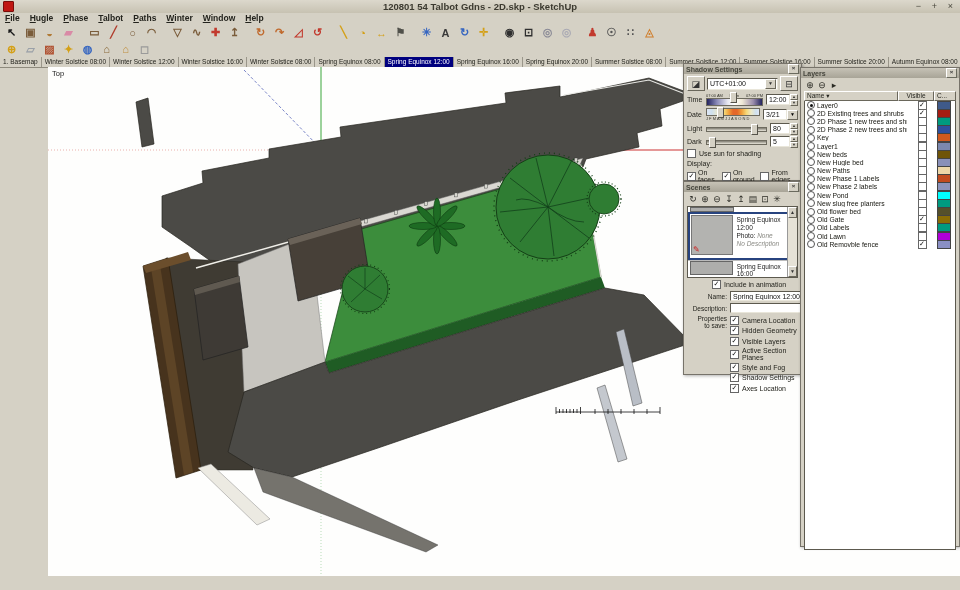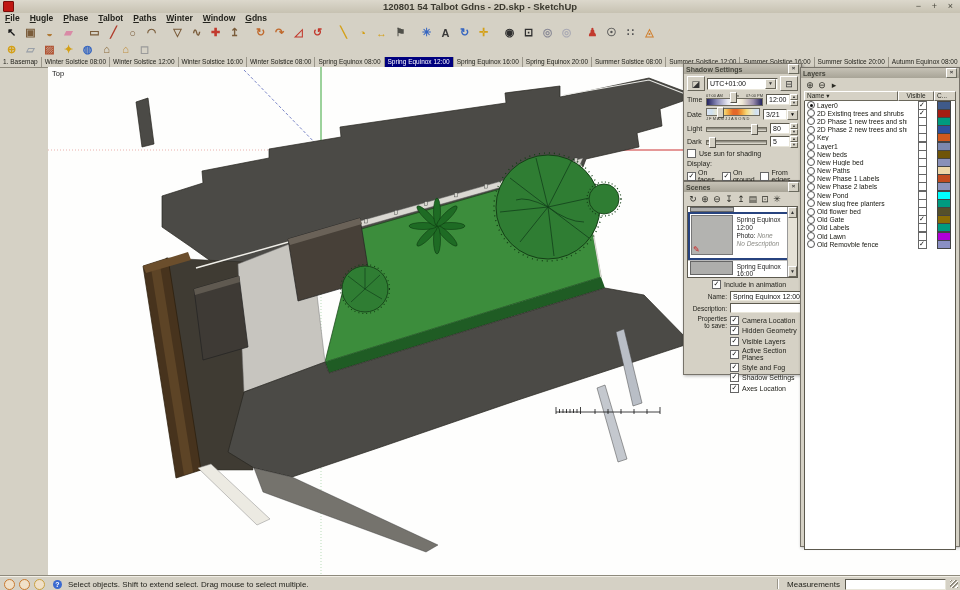--- a/index.html
+++ b/index.html
@@ -137,21 +137,21 @@
   </div>
 
   <div id="menubar">
       <div class="menu">File</div>
       <div class="menu">Hugle</div>
       <div class="menu">Phase</div>
       <div class="menu">Talbot</div>
       <div class="menu">Paths</div>
       <div class="menu">Winter</div>
       <div class="menu">Window</div>
-      <div class="menu">Gdns</div>
+      <div class="menu">Help</div>
     </div>
 
   <div id="tb1" class="toolbar">
       <span class="tbtn" style="color: rgb(26, 26, 26);">↖</span>
       <span class="tbtn" style="color: rgb(122, 92, 58);">▣</span>
       <span class="tbtn" style="color: rgb(176, 122, 53);">◒</span>
       <span class="tbtn" style="color: rgb(217, 138, 166);">▰</span>
       <span class="tgap"></span>
       <span class="tbtn" style="color: rgb(122, 92, 58);">▭</span>
       <span class="tbtn" style="color: rgb(176, 58, 42);">╱</span>
@@ -628,25 +628,14 @@
           <span class="rad"></span>
           <span class="lname">Old Removble fence</span>
           <span class="lvis">
             <span class="cb">✓</span>
           </span>
           <span class="lsw" style="background: rgb(138, 143, 196);"></span>
         </div>
       </div>
   </div>
 
-  <div id="statusbar">
-    <div class="stico"></div>
-    <div class="stico"></div>
-    <div class="stico" style="border-color:#c8a040;"></div>
-    <div id="st-help">?</div>
-    <div id="st-msg">Select objects. Shift to extend select. Drag mouse to select multiple.</div>
-    <div id="st-div"></div>
-    <div id="st-meas-label">Measurements</div>
-    <input id="st-meas" class="fld" value="" style="">
-    <div id="st-grip"></div>
-  </div>
 
 </div>
 
 </body></html>

